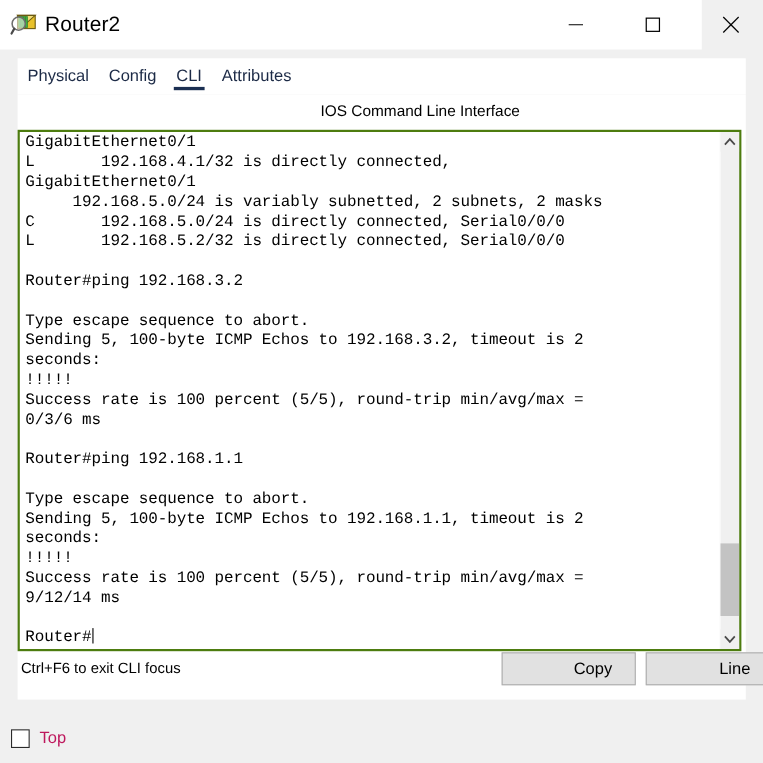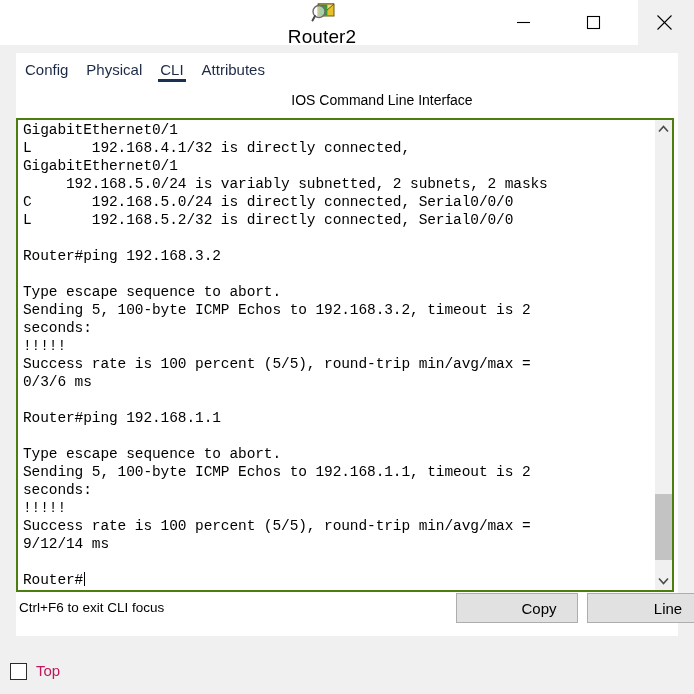--- a/index.html
+++ b/index.html
@@ -23,21 +23,20 @@
   }
 
   
   #titlebar {
     position: absolute;
     left: 0; top: 0;
     width: 638px; height: 45px;
     background: #ffffff;
     display: flex;
     align-items: center;
-    flex-direction: column;
   }
   #app-icon {
     position: relative;
     margin-left: 9px;
     width: 26px; height: 26px;
     flex: 0 0 auto;
   }
   #title-text {
     margin-left: 6px;
     font-size: 19px;
@@ -250,24 +249,24 @@
     <div class="winbtn" id="btn-close">
       <svg width="17" height="17" viewBox="0 0 17 17">
         <line x1="1.5" y1="1.5" x2="15.5" y2="15.5" stroke="#000" stroke-width="1.1"></line>
         <line x1="15.5" y1="1.5" x2="1.5" y2="15.5" stroke="#000" stroke-width="1.1"></line>
       </svg>
     </div>
   </div>
 
   <div id="tabstrip">
     <div class="tab">
+      <span>Physical</span>
+    </div>
+    <div class="tab">
       <span>Config</span>
-    </div>
-    <div class="tab">
-      <span>Physical</span>
     </div>
     <div class="tab active">
       <span>CLI</span>
       <span class="tab-underline"></span>
     </div>
     <div class="tab">
       <span>Attributes</span>
     </div>
   </div>
 

